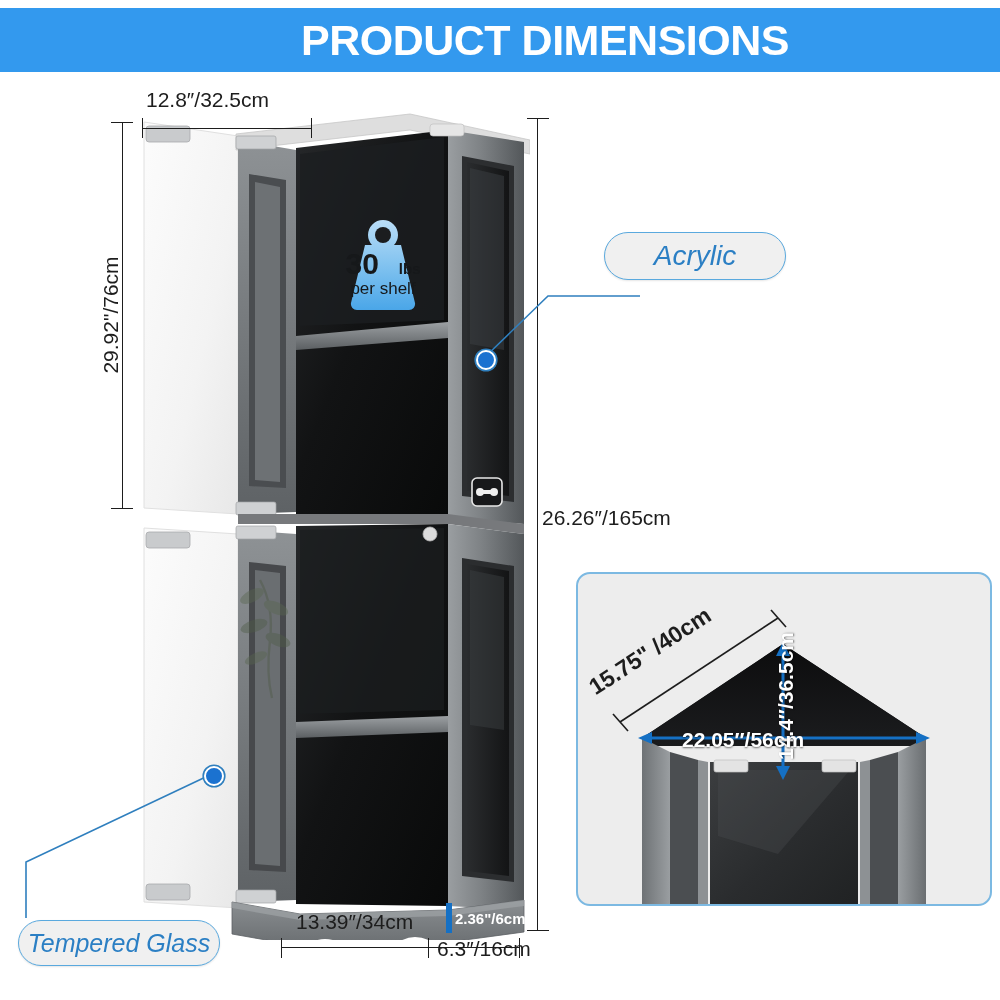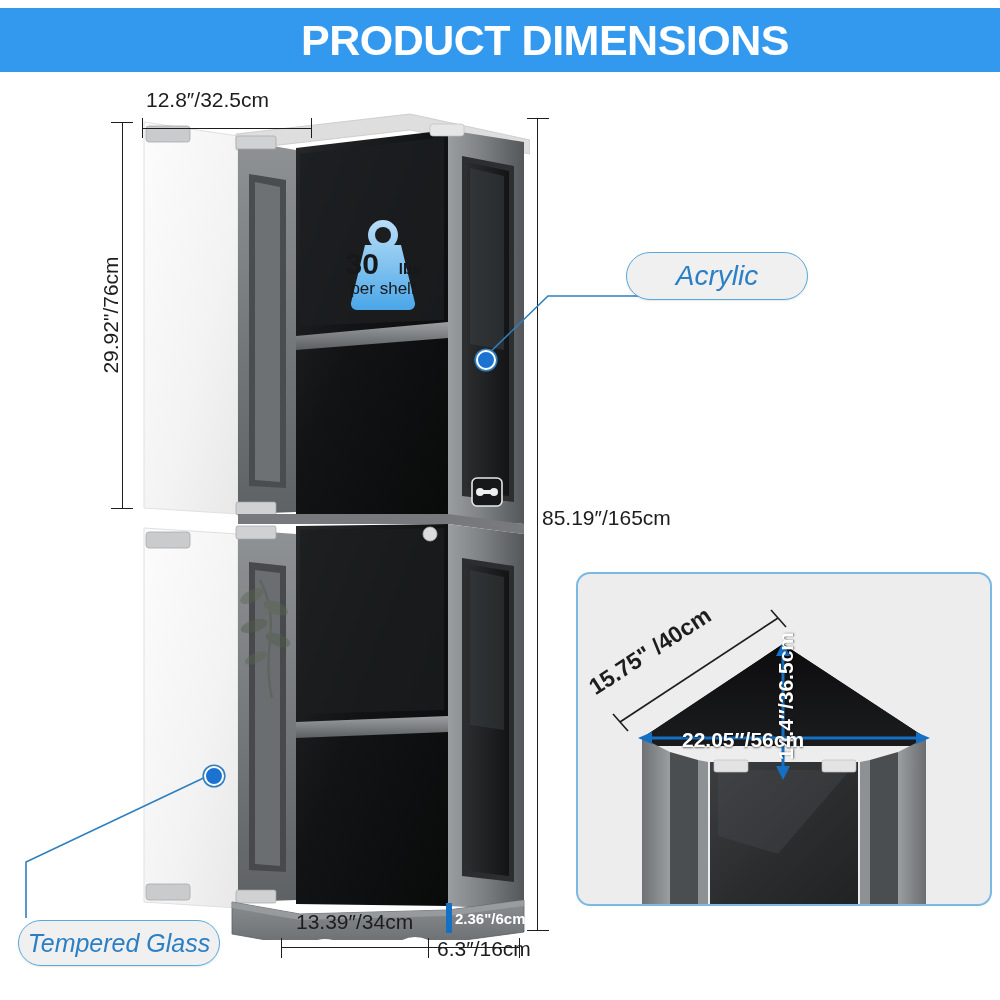--- a/index.html
+++ b/index.html
@@ -234,38 +234,38 @@
   <div class="dim-label" style="left:146px;top:88px;">12.8″/32.5cm</div>
 
   <div class="rule-v" style="left:122px;top:122px;height:386px;"></div>
   <div class="tick-h" style="left:111px;top:122px;"></div>
   <div class="tick-h" style="left:111px;top:508px;"></div>
   <div class="dim-label" style="left:52px;top:303px;transform:rotate(-90deg);transform-origin:center;">29.92"/76cm</div>
 
   <div class="rule-v" style="left:537px;top:118px;height:812px;"></div>
   <div class="tick-h" style="left:527px;top:118px;"></div>
   <div class="tick-h" style="left:527px;top:930px;"></div>
-  <div class="dim-label" style="left:542px;top:506px;">85.19″/165cm</div>
+  <div class="dim-label" style="left:542px;top:506px;">26.26″/165cm</div>
 
   <div class="rule-h" style="left:281px;top:947px;width:148px;"></div>
   <div class="tick-v" style="left:281px;top:938px;"></div>
   <div class="tick-v" style="left:428px;top:938px;"></div>
   <div class="rule-h" style="left:428px;top:947px;width:92px;"></div>
   <div class="tick-v" style="left:519px;top:938px;"></div>
   <div class="dim-label" style="left:296px;top:910px;">13.39″/34cm</div>
   <div class="dim-label" style="left:437px;top:937px;">6.3″/16cm</div>
 
   <div style="position:absolute;left:446px;top:903px;width:6px;height:30px;background:#1570c4;"></div>
   <div class="base-tag" style="left:455px;top:910px;">2.36"/6cm</div>
 
   <svg style="position:absolute;left:470px;top:240px;width:180px;height:130px;" viewBox="0 0 180 130">
     <polyline points="14,118 78,56 170,56" fill="none" stroke="#2f7fbe" stroke-width="1.6"></polyline>
   </svg>
   <div class="hotdot" style="left:476px;top:350px;"></div>
-  <div class="pill" style="left:626px;top:232px;width:180px;height:46px;margin-top:20px;">
+  <div class="pill" style="left:604px;top:232px;width:180px;height:46px;">
     <span style="font-size:28px;">Acrylic</span>
   </div>
 
   <svg style="position:absolute;left:16px;top:770px;width:210px;height:150px;" viewBox="0 0 210 150">
     <polyline points="196,4 10,92 10,148" fill="none" stroke="#2f7fbe" stroke-width="1.6"></polyline>
   </svg>
   <div class="hotdot" style="left:204px;top:766px;"></div>
   <div class="pill" style="left:18px;top:920px;width:200px;height:44px;">
     <span style="font-size:25px;">Tempered Glass</span>
   </div>

